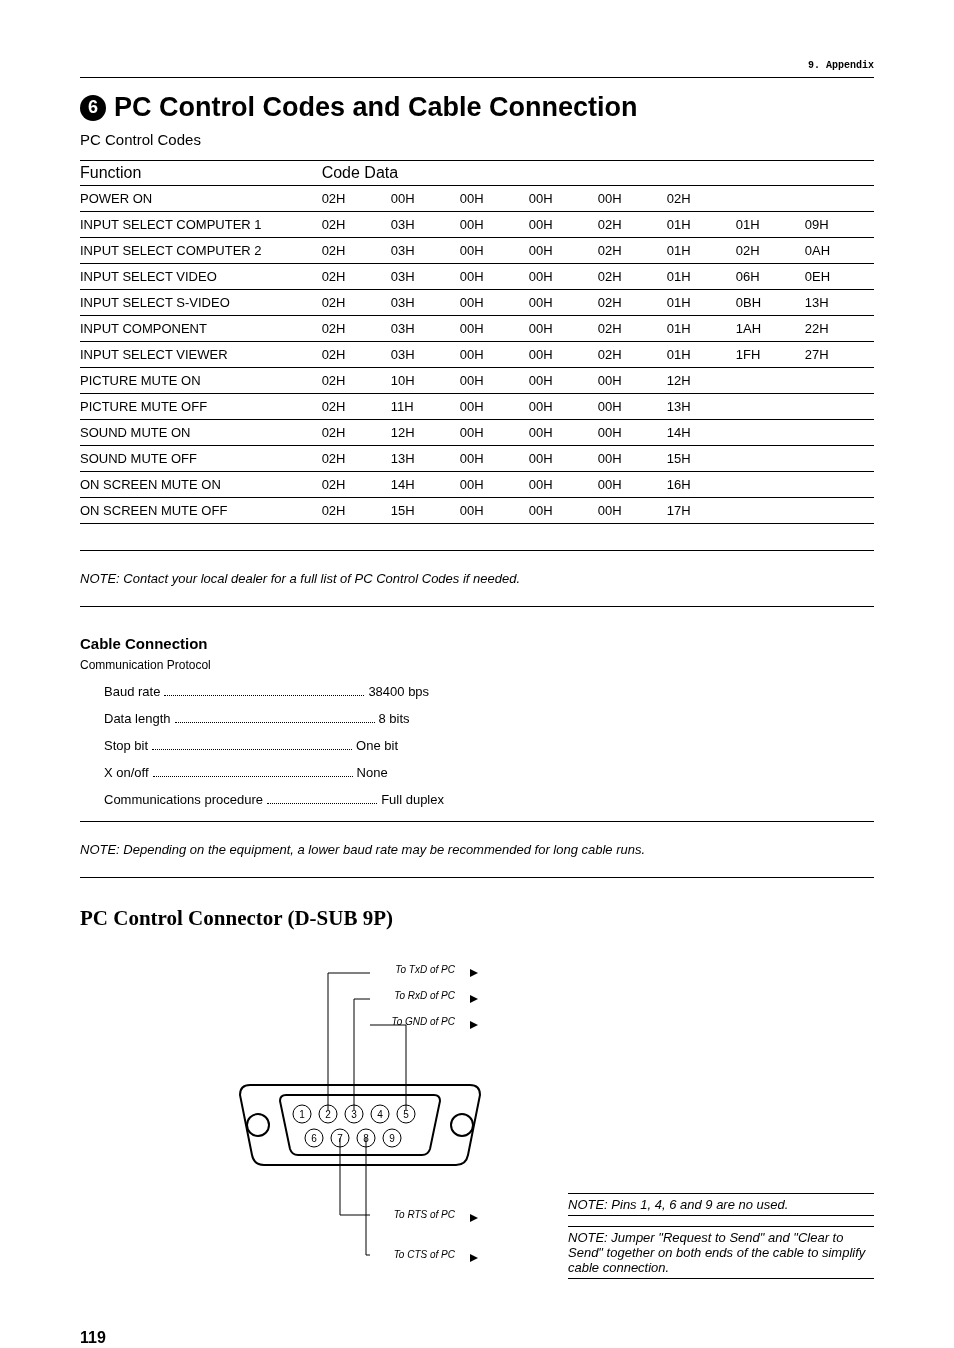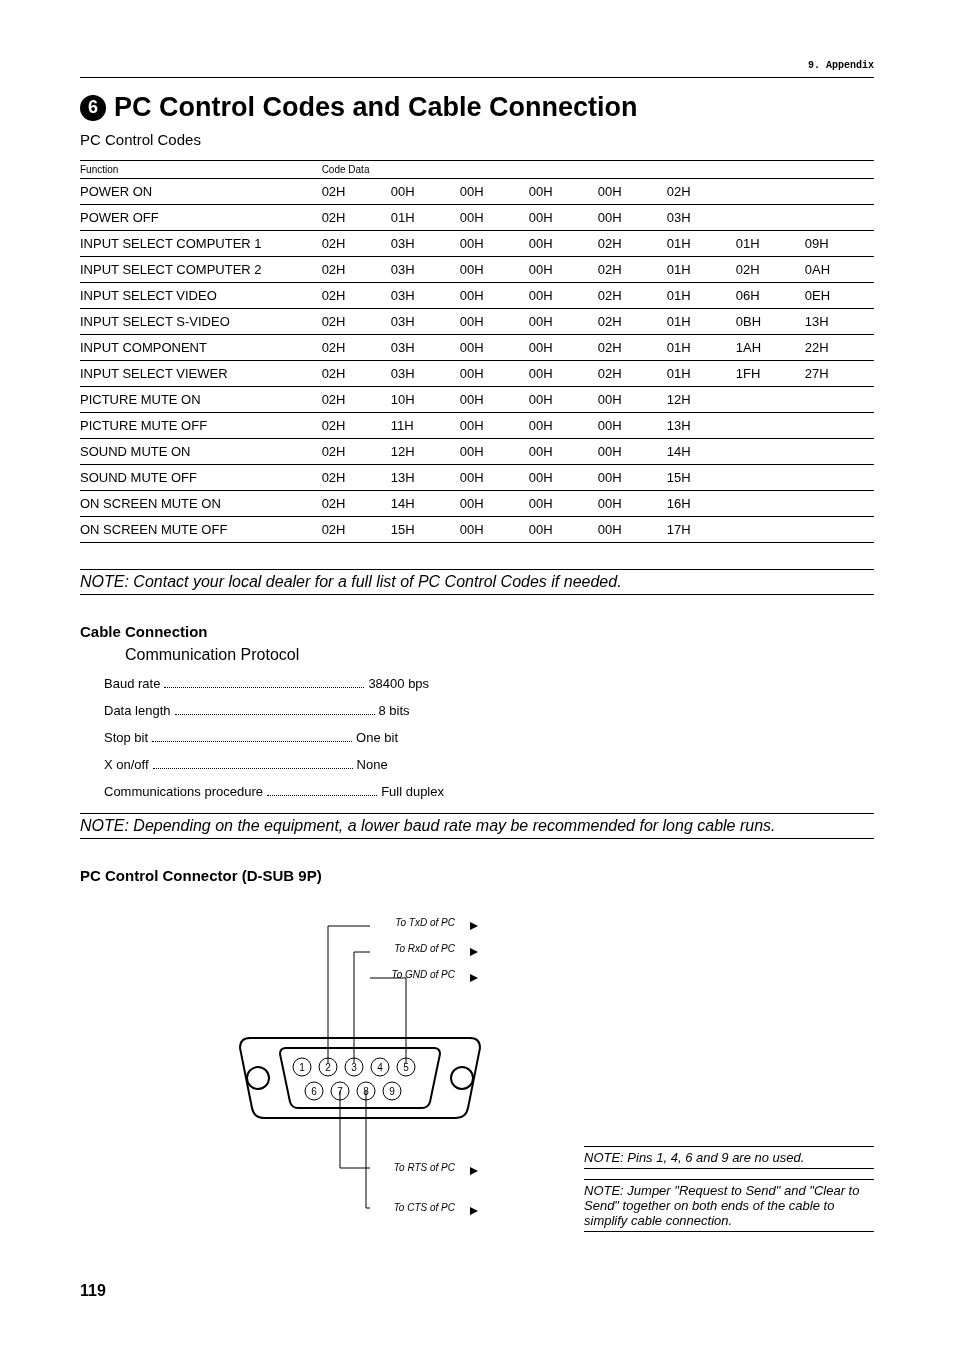--- a/index.html
+++ b/index.html
@@ -54,46 +54,45 @@
     font-family: "Helvetica Neue", Arial, sans-serif;
     font-size: 13px;
     margin-bottom: 26px;
   }
   table.codes th {
     text-align: left;
     font-weight: normal;
     border-top: 1px solid #000;
     border-bottom: 1px solid #000;
     padding: 3px 0;
-    font-size: 10px;
+    font-size: 16px;
   }
   table.codes td {
     border-bottom: 1px solid #000;
     padding: 5px 0;
     font-size: 13px;
   }
   table.codes td.fn { width: 210px; }
   table.codes td.cd { width: 60px; }
   .note {
     font-style: italic;
-    font-size: 16px;
+    font-size: 13px;
     border-top: 1px solid #000;
     border-bottom: 1px solid #000;
-    padding: 3px 0;
+    padding: 20px 0;
     margin-bottom: 28px;
   }
   .cable-heading {
     font-weight: 900;
     font-size: 15px;
     margin-bottom: 6px;
   }
   .proto-sub {
-    font-size: 16px;
+    font-size: 12px;
     margin-bottom: 4px;
-    margin-left: 45px;
   }
   .proto-list {
     list-style: none;
     margin: 0 0 14px 24px;
     font-size: 13px;
   }
   .proto-list li {
     display: flex;
     align-items: baseline;
     margin-bottom: 2px;
@@ -104,27 +103,28 @@
     flex: 1;
     border-bottom: 1px dotted #000;
     margin: 0 4px 3px 4px;
     height: 0.9em;
     min-width: 10px;
     max-width: 200px;
   }
   .proto-row { display:flex; width: 340px; }
   .connector-heading {
     font-weight: 900;
-    font-size: 15px;
+    font-size: 21px;
     margin: 10px 0 24px 0;
+    font-family: Liberation Serif, serif;
   }
   .diagram-row {
     display: flex;
     align-items: flex-end;
-    gap: 44px;
+    gap: 28px;
   }
   .diagram-box {
     flex: 0 0 auto;
     margin-left: 140px;
   }
   .right-notes {
     flex: 1;
     font-size: 13px;
     margin-top: 9px;
   }
@@ -165,31 +165,20 @@
   </thead>
   <tbody id="codes-body">
       <tr>
         <td class="fn">POWER ON</td>
         <td class="cd">02H</td>
         <td class="cd">00H</td>
         <td class="cd">00H</td>
         <td class="cd">00H</td>
         <td class="cd">00H</td>
         <td class="cd">02H</td>
-        <td class="cd"></td>
-        <td class="cd"></td>
-      </tr>
-      <tr>
-        <td class="fn">POWER OFF</td>
-        <td class="cd">02H</td>
-        <td class="cd">01H</td>
-        <td class="cd">00H</td>
-        <td class="cd">00H</td>
-        <td class="cd">00H</td>
-        <td class="cd">03H</td>
         <td class="cd"></td>
         <td class="cd"></td>
       </tr>
       <tr>
         <td class="fn">INPUT SELECT COMPUTER 1</td>
         <td class="cd">02H</td>
         <td class="cd">03H</td>
         <td class="cd">00H</td>
         <td class="cd">00H</td>
         <td class="cd">02H</td>

